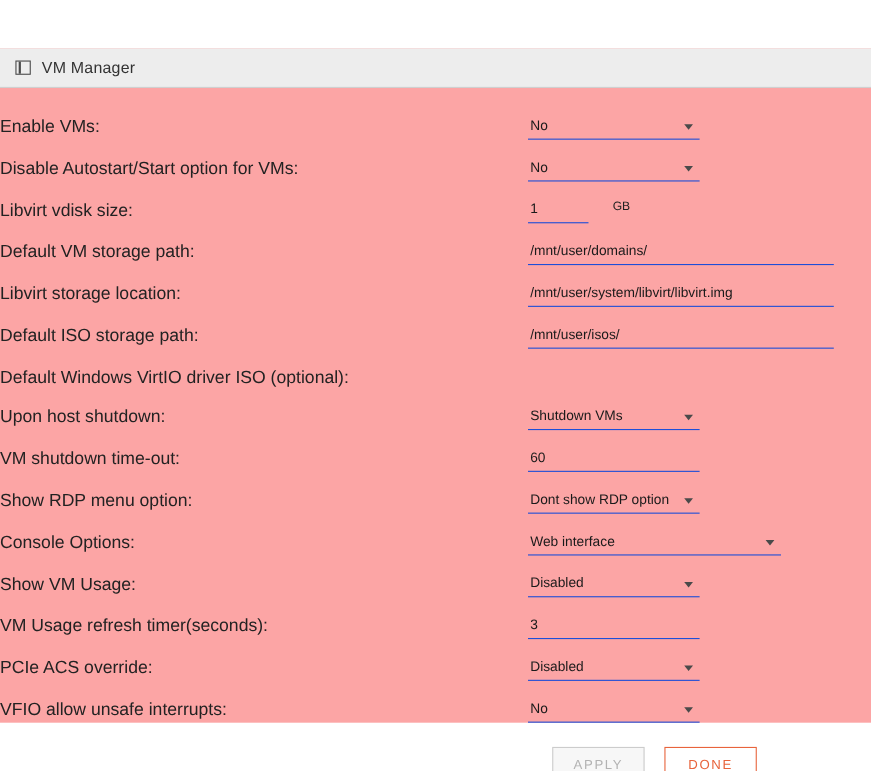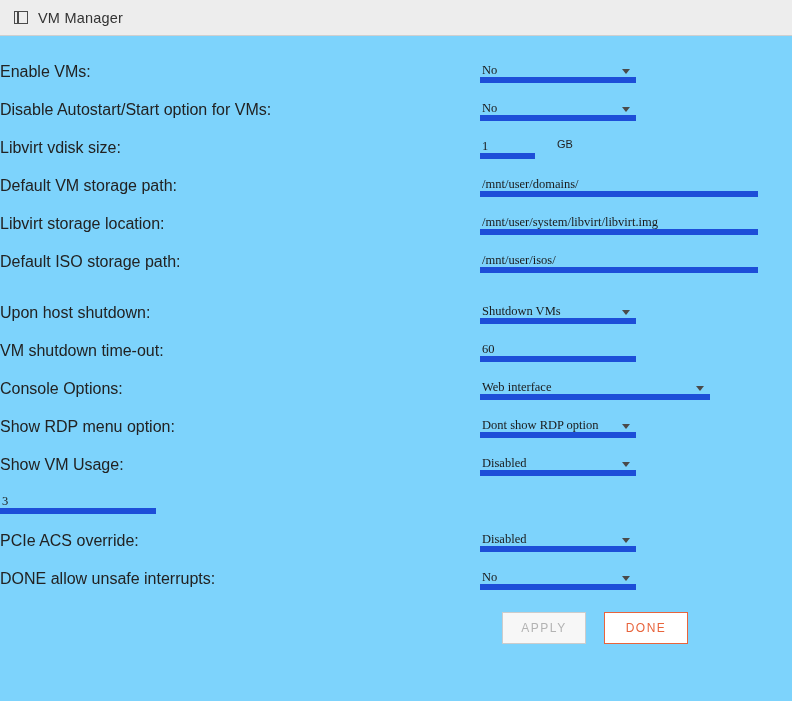--- a/index.html
+++ b/index.html
@@ -10,23 +10,24 @@
   body {
     width: 792px;
     height: 701px;
     font-family: "Liberation Sans", sans-serif;
     font-size: 13px;
     color: #222222;
     overflow: hidden;
   }
   .window {
     width: 792px;
-    height: 701px;
-    position: relative;
-    background: #7dd3fc;
+    height: 613px;
+    position: relative;
+    background: #fca5a5;
+    margin-top: 44px;
   }
   .titlebar {
     height: 36px;
     background: #ededed;
     border-bottom: 1px solid #cfcfcf;
     display: flex;
     align-items: center;
     padding-left: 14px;
     box-sizing: border-box;
   }
@@ -74,23 +75,23 @@
     flex: 1;
     position: relative;
   }
   .control {
     position: relative;
     display: inline-block;
     vertical-align: top;
   }
   .select, .textinput {
     border: none;
-    border-bottom: 6px solid #1d4ed8;
+    border-bottom: 1px solid #1d4ed8;
     background: transparent;
-    font-family: Liberation Serif, serif;
+    font-family: Liberation Sans, sans-serif;
     font-size: 12.5px;
     color: #1a1a1a;
     padding: 3px 2px 4px 2px;
     box-sizing: border-box;
     outline: none;
     height: 25px;
     line-height: 18px;
     display: block;
   }
   .select {
@@ -176,50 +177,52 @@
       </div>
       <div class="row">
         <div class="label">Libvirt storage location:</div>
         <div class="field"><div class="control"><div class="textinput w-txt">/mnt/user/system/libvirt/libvirt.img</div></div></div>
       </div>
       <div class="row">
         <div class="label">Default ISO storage path:</div>
         <div class="field"><div class="control"><div class="textinput w-txt">/mnt/user/isos/</div></div></div>
       </div>
       <div class="row">
+        <div class="label">Default Windows VirtIO driver ISO (optional):</div>
       </div>
       <div class="row">
         <div class="label">Upon host shutdown:</div>
         <div class="field"><div class="control"><div class="select w-sel">Shutdown VMs</div><span class="caret"></span></div></div>
       </div>
       <div class="row">
         <div class="label">VM shutdown time-out:</div>
         <div class="field"><div class="control"><div class="textinput w-sel">60</div></div></div>
       </div>
       <div class="row">
+        <div class="label">Show RDP menu option:</div>
+        <div class="field"><div class="control"><div class="select w-sel">Dont show RDP option</div><span class="caret"></span></div></div>
+      </div>
+      <div class="row">
         <div class="label">Console Options:</div>
         <div class="field"><div class="control"><div class="select w-sel-wide">Web interface</div><span class="caret"></span></div></div>
       </div>
       <div class="row">
-        <div class="label">Show RDP menu option:</div>
-        <div class="field"><div class="control"><div class="select w-sel">Dont show RDP option</div><span class="caret"></span></div></div>
-      </div>
-      <div class="row">
         <div class="label">Show VM Usage:</div>
         <div class="field"><div class="control"><div class="select w-sel">Disabled</div><span class="caret"></span></div></div>
       </div>
       <div class="row">
+        <div class="label">VM Usage refresh timer(seconds):</div>
         <div class="field"><div class="control"><div class="textinput w-sel">3</div></div></div>
       </div>
       <div class="row">
         <div class="label">PCIe ACS override:</div>
         <div class="field"><div class="control"><div class="select w-sel">Disabled</div><span class="caret"></span></div></div>
       </div>
       <div class="row">
-        <div class="label">DONE allow unsafe interrupts:</div>
+        <div class="label">VFIO allow unsafe interrupts:</div>
         <div class="field"><div class="control"><div class="select w-sel">No</div><span class="caret"></span></div></div>
       </div>
     </div>
 
   <div class="buttons">
     <div class="btn btn-apply">APPLY</div>
     <div class="btn btn-done">DONE</div>
   </div>
 
 </div>

